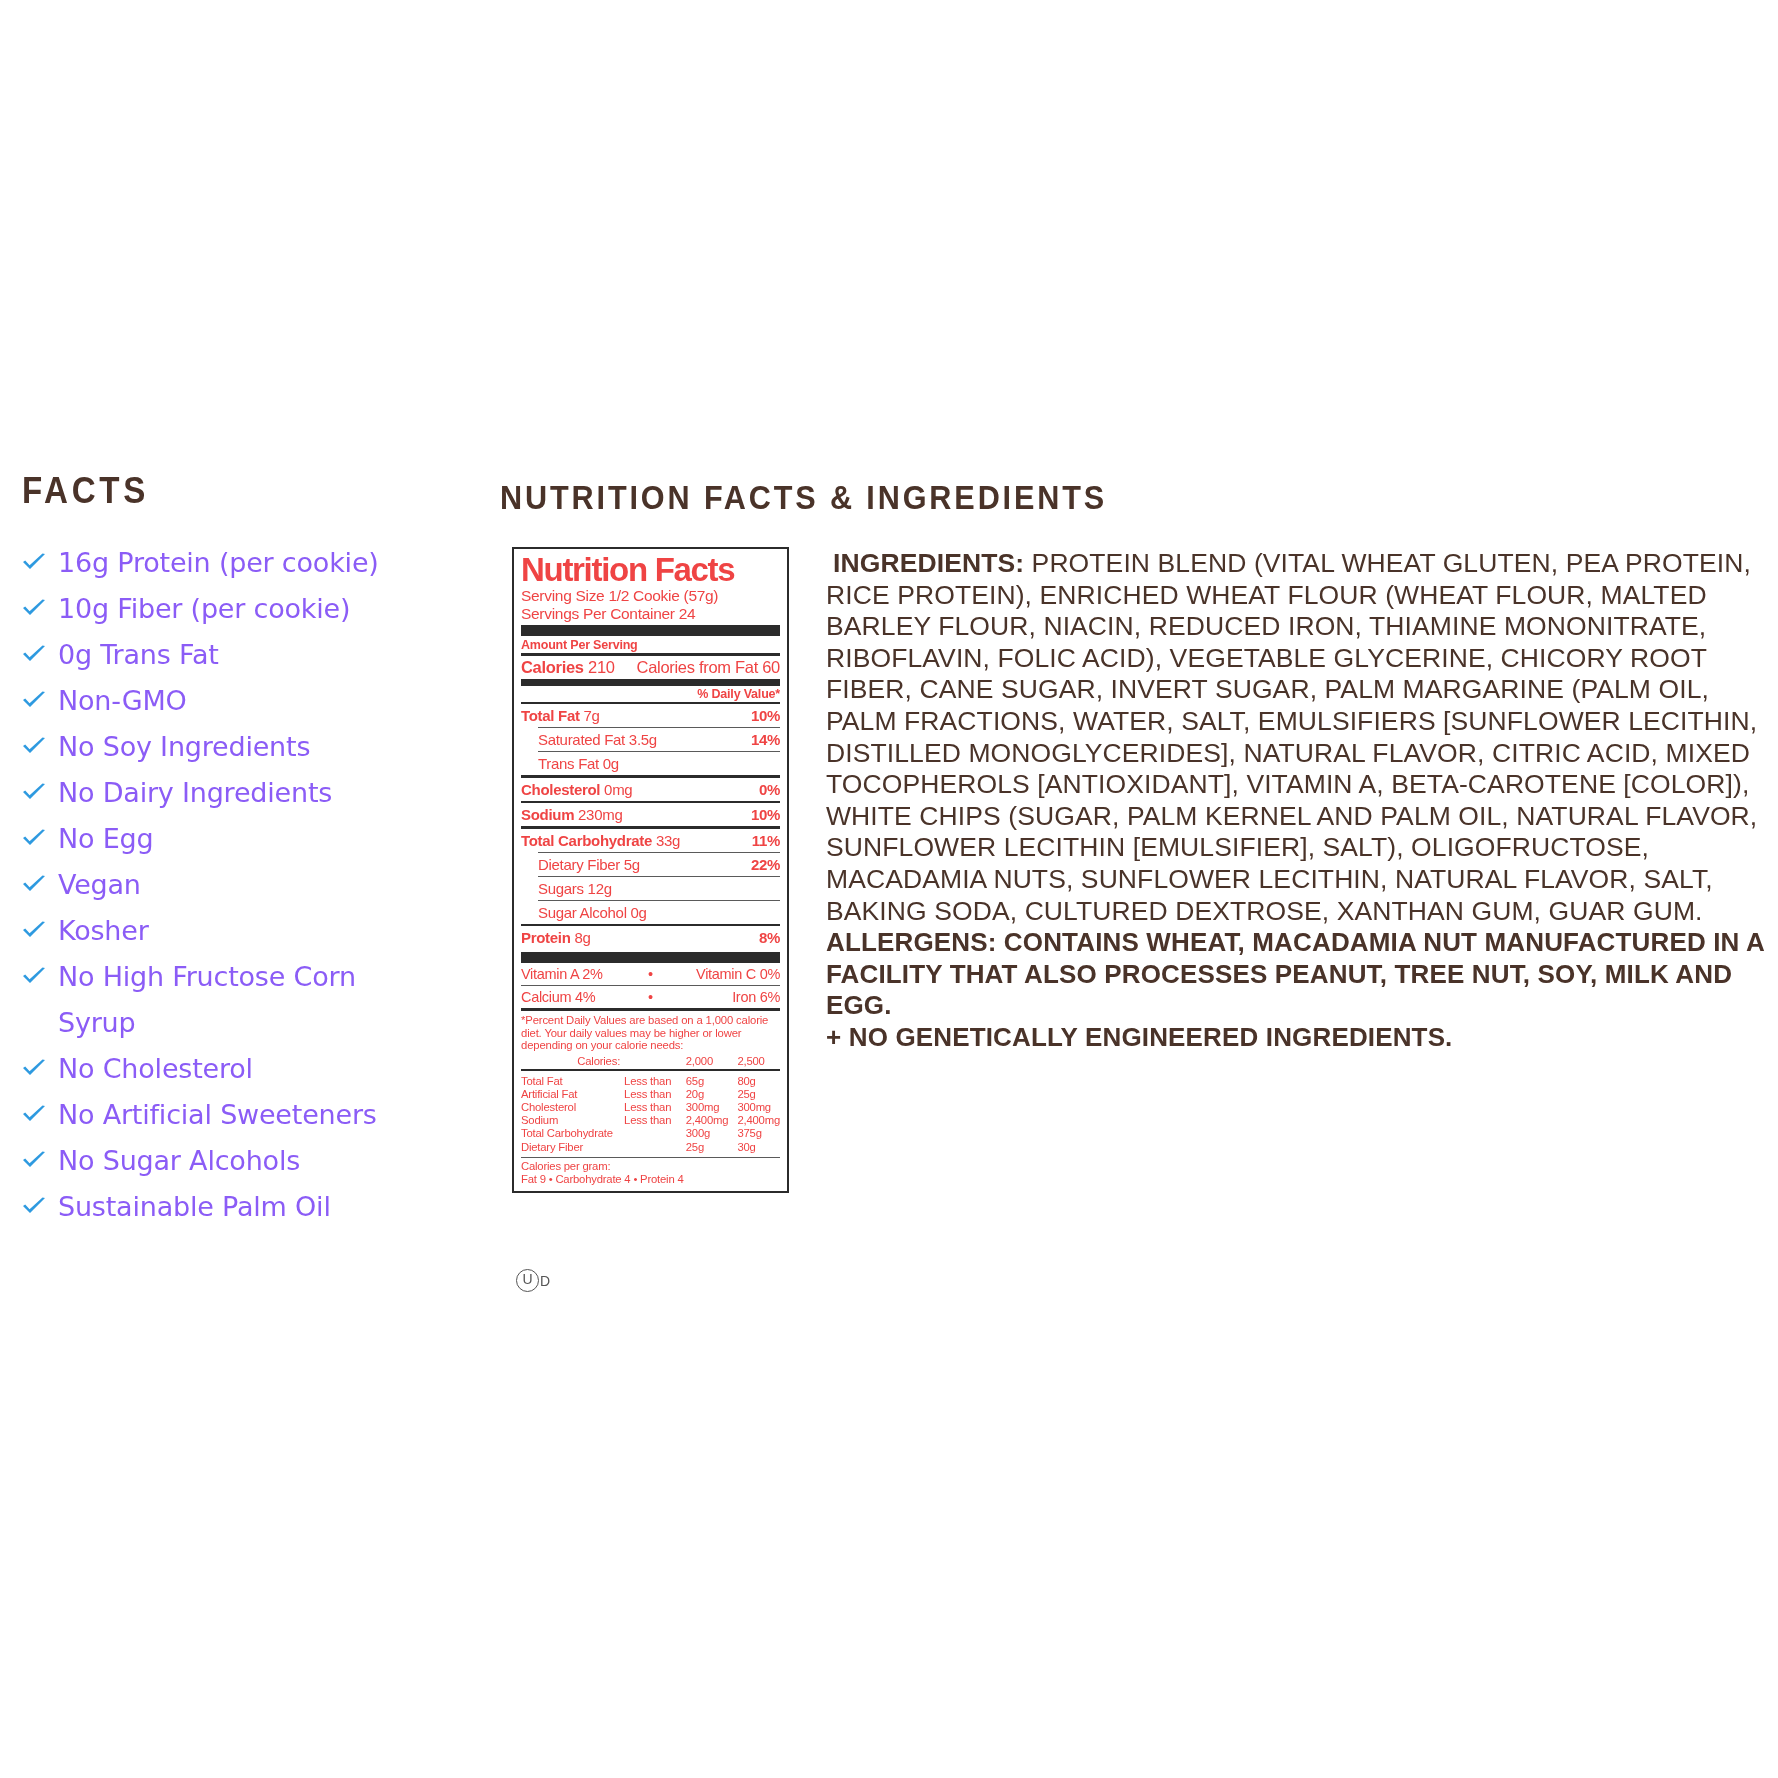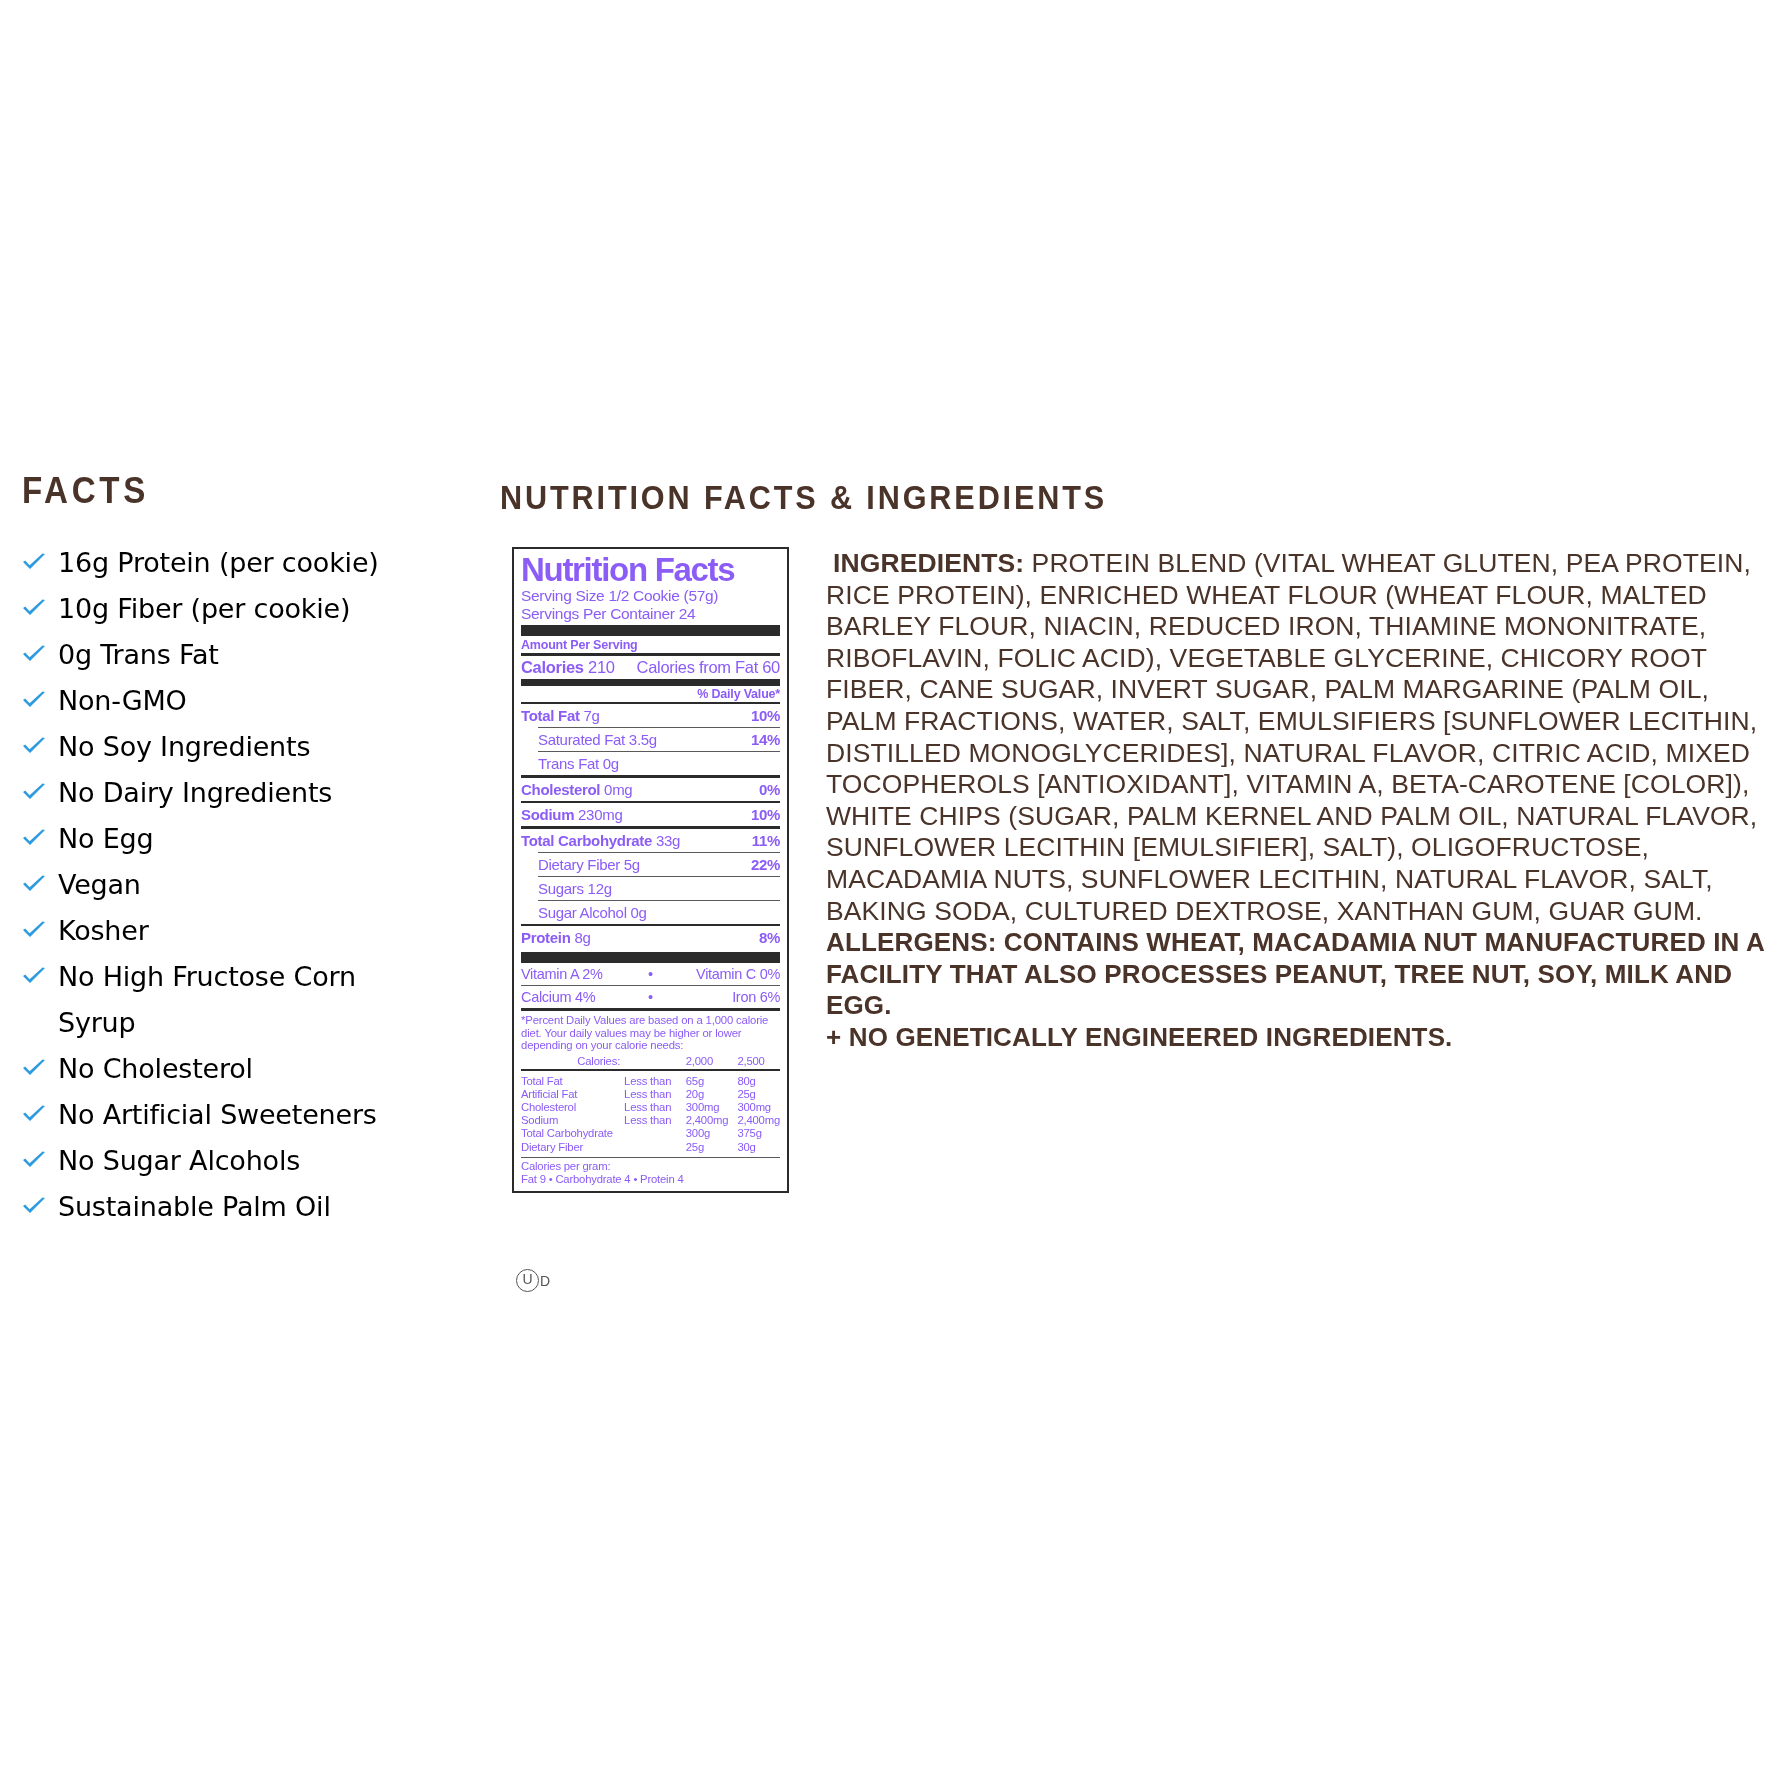--- a/index.html
+++ b/index.html
@@ -23,21 +23,21 @@
     font-family:"Liberation Sans", sans-serif;
     transform:scaleX(0.92);
     transform-origin:left center;
     margin:0 0 28px 0;
   }
   .facts-list{margin:0;padding:0;list-style:none;}
   .facts-item{
     position:relative;
     font-size:27px;
     line-height:46px;
-    color:#000000;
+    color:#8b5cf6;
     padding-left:36px;
     margin-bottom:0;
     font-family:"DejaVu Sans", sans-serif;
     letter-spacing:-0.2px;
   }
   .check-icon{
     position:absolute;
     left:0;top:0;
     width:26px;height:46px;
     line-height:46px;
@@ -64,21 +64,21 @@
   
   .nfp{
     position:absolute;
     left:508px;top:547px;
     width:277px;
     background:#ffffff;
     border:2px solid #2b2b2b;
     box-sizing:border-box;
     padding:4px 7px 5px 7px;
     font-family:"Liberation Sans", sans-serif;
-    color:#8b5cf6;
+    color:#ef4444;
   }
   .nfp *{box-sizing:border-box;}
   .nfp-title{
     font-size:33px;
     font-weight:bold;
     letter-spacing:-1.3px;
     line-height:0.95;
     margin:1px 0 2px 0;
     transform:scaleX(1.0);
   }

